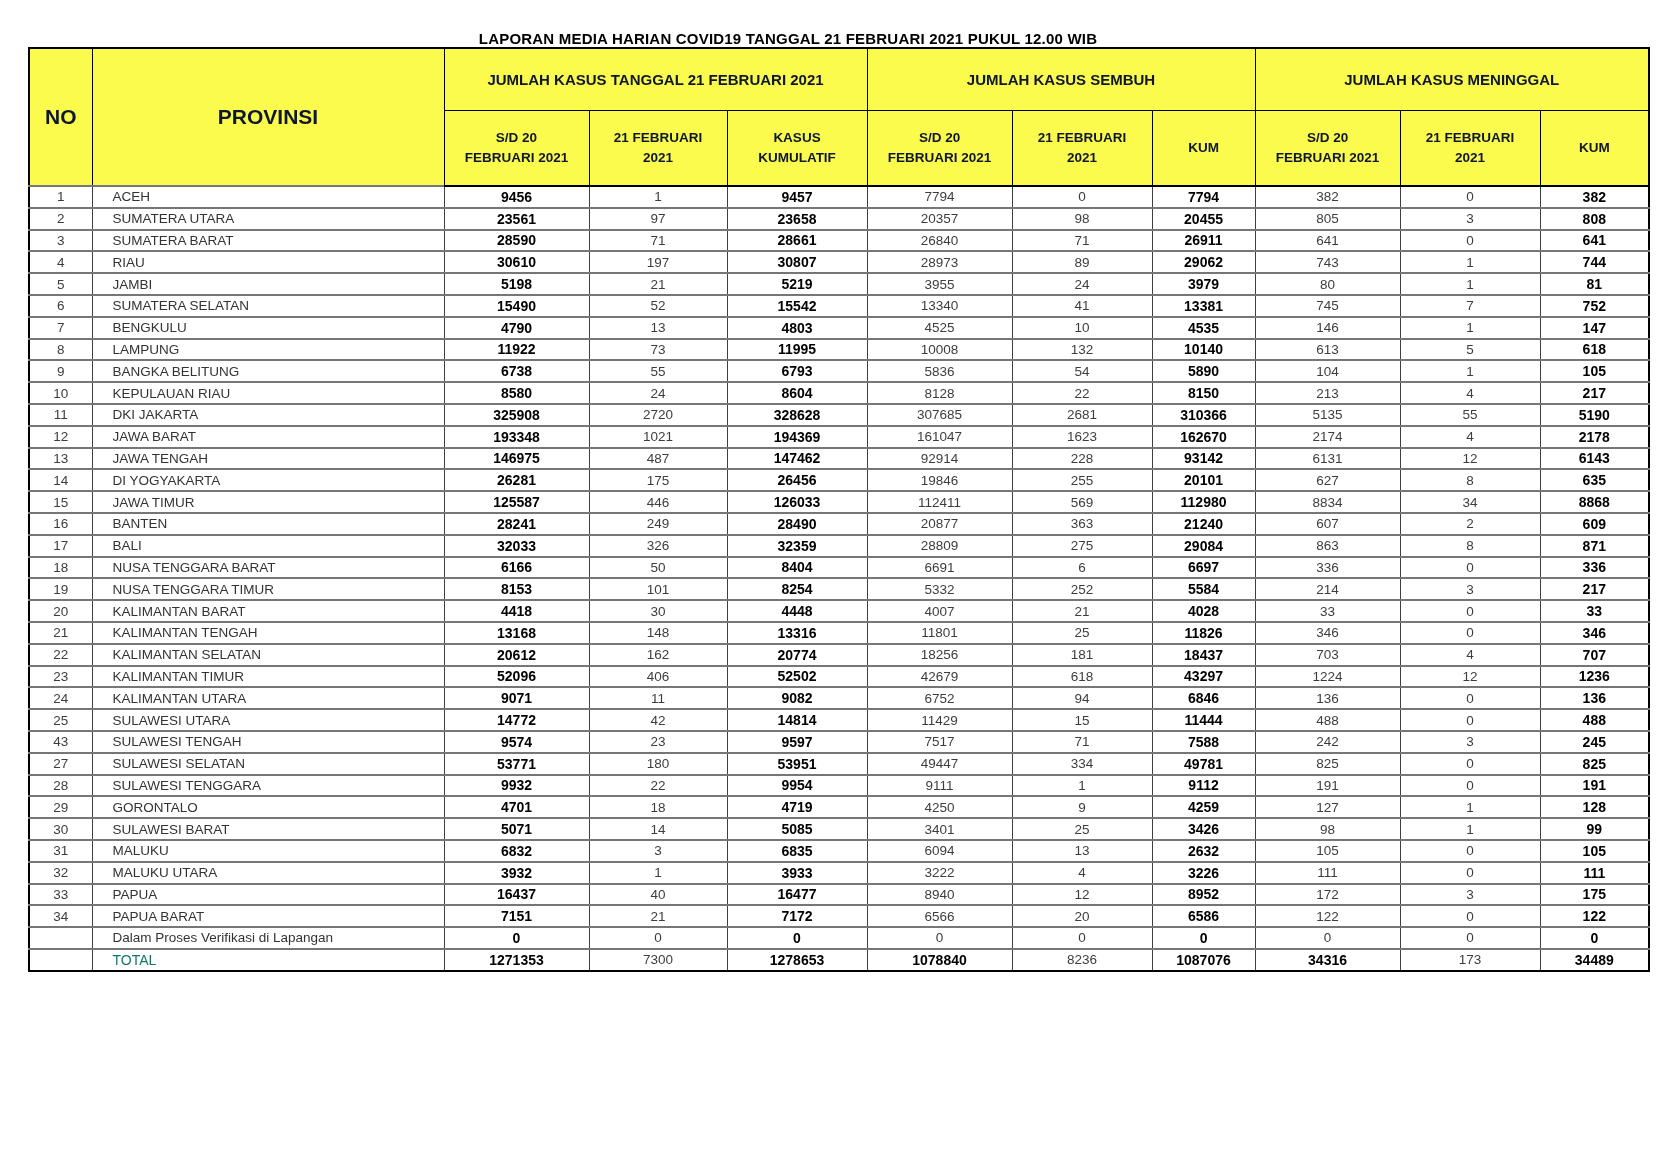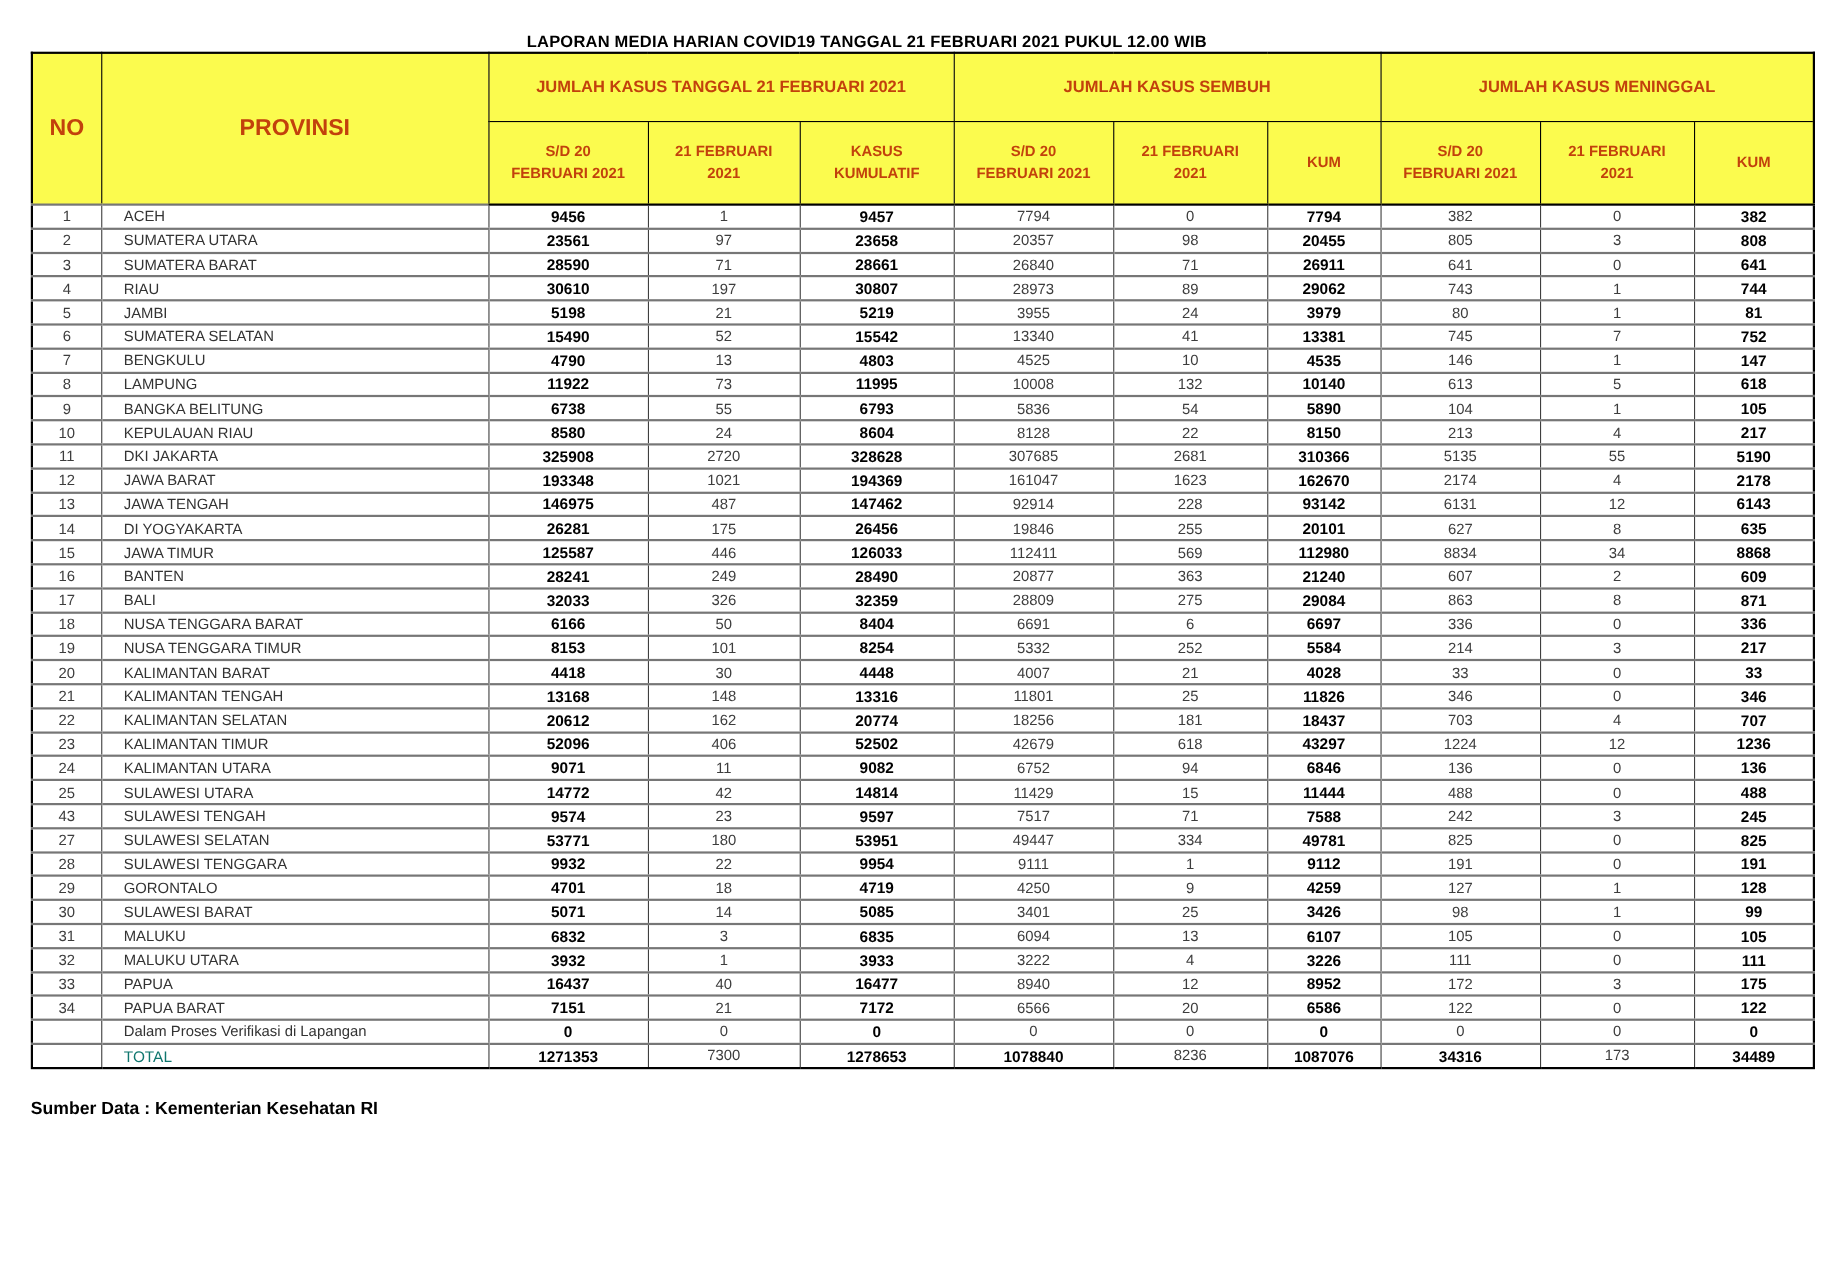--- a/index.html
+++ b/index.html
@@ -30,21 +30,21 @@
     margin-left: 28px;
     width: 1620px;
     table-layout: fixed;
     border-collapse: collapse;
     border: 2px solid #000;
   }
   th {
     background: #FBFB4E;
     border: 1px solid #000;
     font-weight: bold;
-    color: #c2410c;
+    color: #0f172a;
     padding: 2px 4px;
     text-align: center;
     vertical-align: middle;
   }
   th.corner-th { font-size: 21px; }
   th.group-th  { font-size: 15px; height: 62px; }
   th.sub-th    { font-size: 13.5px; height: 76px; white-space: pre-line; line-height: 1.45; }
   thead tr:last-child th { border-bottom: 2px solid #000; }
 
   td {
@@ -513,21 +513,21 @@
           <td class="num bold">99</td>
         </tr>
         <tr>
           <td class="no-cell">31</td>
           <td class="prov-cell">MALUKU</td>
           <td class="num bold">6832</td>
           <td class="num">3</td>
           <td class="num bold">6835</td>
           <td class="num">6094</td>
           <td class="num">13</td>
-          <td class="num bold">6107</td>
+          <td class="num bold">2632</td>
           <td class="num">105</td>
           <td class="num">0</td>
           <td class="num bold">105</td>
         </tr>
         <tr>
           <td class="no-cell">32</td>
           <td class="prov-cell">MALUKU UTARA</td>
           <td class="num bold">3932</td>
           <td class="num">1</td>
           <td class="num bold">3933</td>
@@ -586,15 +586,14 @@
           <td class="num bold">1078840</td>
           <td class="num">8236</td>
           <td class="num bold">1087076</td>
           <td class="num bold">34316</td>
           <td class="num">173</td>
           <td class="num bold">34489</td>
         </tr>
       </tbody>
   </table>
 
-  <div class="source">Sumber Data : Kementerian Kesehatan RI</div>
 
 </div>
 
 </body></html>

